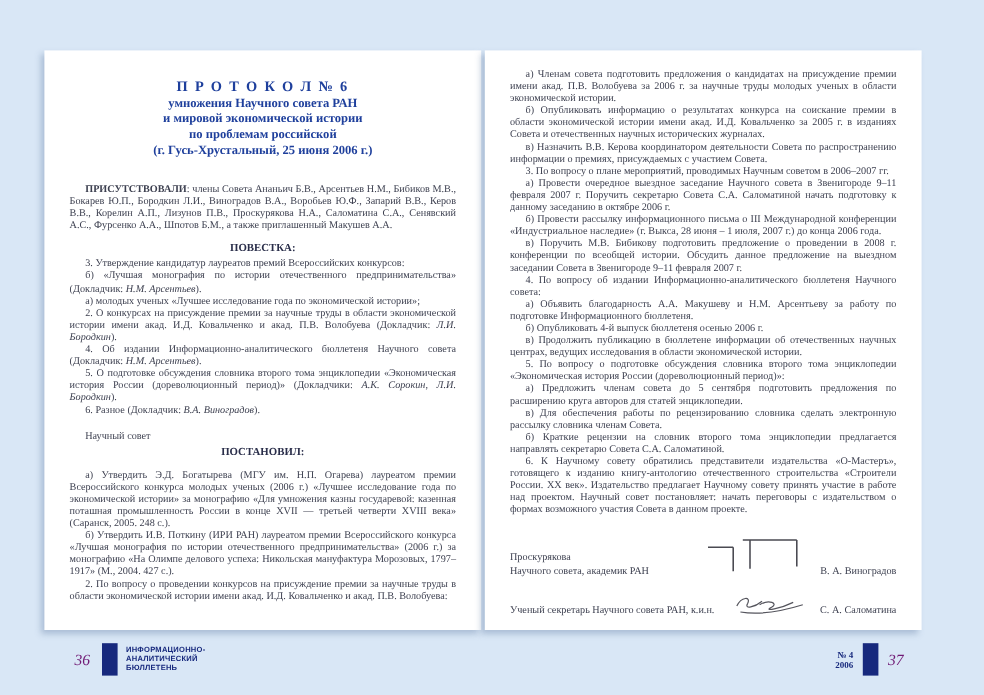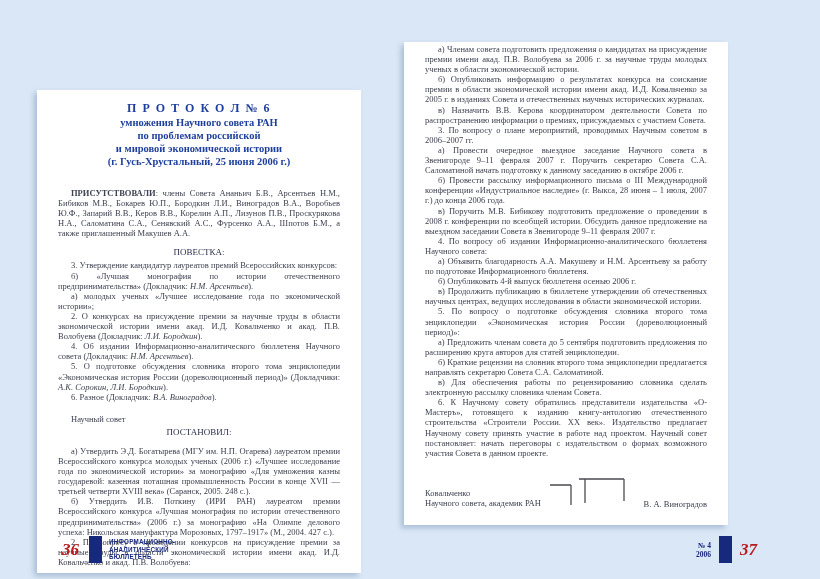--- a/index.html
+++ b/index.html
@@ -2,72 +2,72 @@
 <html><head>
 <meta charset="utf-8">
 <style>
   html,body{margin:0;padding:0;}
   body{
     width:820px;height:579px;position:relative;overflow:hidden;
     background:#d9e7f6;
     font-family:"Liberation Serif",serif;
   }
   .page{
-    position:absolute;top:42px;width:324px;height:483px;
+    position:absolute;top:42px;width:364px;height:483px;
     background:#ffffff;
     box-shadow:-3px 3px 5px rgba(115,140,175,.45);
-    box-sizing:border-box;padding:2px 21px 10px 21px;
+    box-sizing:border-box;padding:14px 21px 10px 21px;
     overflow:hidden;
   }
-  #left-page{left:37px;margin-top:48px;}
+  #left-page{left:37px;}
   #right-page{left:404px;}
 
   .title-block{text-align:center;color:#1e3f9c;font-weight:bold;margin-top:8px;}
   .title-main{font-size:12px;letter-spacing:1.5px;line-height:16px;}
   .title-line{font-size:10.5px;line-height:13px;}
 
   .para{
     margin:0;font-size:8.5px;line-height:10.1px;color:#3d4050;
     text-align:justify;text-indent:13px;
   }
   .attendees{margin-top:20px;}
-  .section-heading{text-align:center;font-weight:normal;font-size:9px;color:#2a2e4a;}
+  .section-heading{text-align:center;font-weight:bold;font-size:9px;color:#2a2e4a;}
   #agenda-heading{margin:9px 0 3px 0;}
   .council{margin-top:12px;}
   #resolved-heading{margin:3px 0 9px 0;}
 
   .sig-block{margin-top:16px;}
   .sig-row{display:flex;align-items:flex-end;font-size:8.5px;color:#3d4050;}
   .sig-row + .sig-row{margin-top:13px;}
   .sig-role{line-height:10.5px;white-space:nowrap;}
   .sig-name{white-space:nowrap;}
   svg.sig1{margin:0 14px 1px auto;}
   svg.sig2{margin:0 10px 0 auto;}
 
-  .footer-pagenum{font-size:17px;font-weight:bold;font-style:italic;color:#b91c1c;}
+  .footer-pagenum{font-size:13px;font-weight:normal;font-style:italic;color:#701a75;}
   .footer-rect{width:13px;height:27px;background:#17297d;}
   #footer-left{position:absolute;left:62px;top:536px;display:flex;align-items:center;}
   #footer-left .footer-rect{margin:0 7px 0 10px;}
   .footer-label{
     font-family:"Liberation Sans",sans-serif;font-weight:bold;
     font-size:6.3px;line-height:7.8px;color:#17297d;letter-spacing:.2px;
   }
   #footer-right{position:absolute;left:696px;top:536px;display:flex;align-items:center;}
   .footer-issue{font-size:7.5px;line-height:9px;font-weight:bold;color:#17297d;text-align:right;}
   #footer-right .footer-rect{margin:0 8px;}
 </style>
 </head>
 <body>
 
 <div class="page" id="left-page">
   <div class="title-block">
     <div class="title-main">П Р О Т О К О Л   № 6</div>
     <div class="title-line">умножения Научного совета РАН</div>
+    <div class="title-line">и мировой экономической истории</div>
     <div class="title-line">по проблемам российской</div>
-    <div class="title-line">и мировой экономической истории</div>
     <div class="title-line">(г. Гусь-Хрустальный, 25 июня 2006 г.)</div>
   </div>
 
   <p class="para attendees"><b>ПРИСУТСТВОВАЛИ</b>: члены Совета Ананьич Б.В., Арсентьев Н.М., Бибиков М.В., Бокарев Ю.П., Бородкин Л.И., Виноградов В.А., Воробьев Ю.Ф., Запарий В.В., Керов В.В., Корелин А.П., Лизунов П.В., Проскурякова Н.А., Саломатина С.А., Сенявский А.С., Фурсенко А.А., Шпотов Б.М., а также приглашенный Макушев А.А.</p>
 
   <div class="section-heading" id="agenda-heading">ПОВЕСТКА:</div>
   <div>
       <p class="para">3. Утверждение кандидатур лауреатов премий Всероссийских конкурсов:</p>
       <p class="para">б) «Лучшая монография по истории отечественного предпринимательства» (Докладчик: <i>Н.М. Арсентьев</i>).</p>
       <p class="para">а) молодых ученых «Лучшее исследование года по экономической истории»;</p>
@@ -91,32 +91,32 @@
       <p class="para">а) Членам совета подготовить предложения о кандидатах на присуждение премии имени акад. П.В. Волобуева за 2006 г. за научные труды молодых ученых в области экономической истории.</p>
       <p class="para">б) Опубликовать информацию о результатах конкурса на соискание премии в области экономической истории имени акад. И.Д. Ковальченко за 2005 г. в изданиях Совета и отечественных научных исторических журналах.</p>
       <p class="para">в) Назначить В.В. Керова координатором деятельности Совета по распространению информации о премиях, присуждаемых с участием Совета.</p>
       <p class="para">3. По вопросу о плане мероприятий, проводимых Научным советом в 2006–2007 гг.</p>
       <p class="para">а) Провести очередное выездное заседание Научного совета в Звенигороде 9–11 февраля 2007 г. Поручить секретарю Совета С.А. Саломатиной начать подготовку к данному заседанию в октябре 2006 г.</p>
       <p class="para">б) Провести рассылку информационного письма о III Международной конференции «Индустриальное наследие» (г. Выкса, 28 июня – 1 июля, 2007 г.) до конца 2006 года.</p>
       <p class="para">в) Поручить М.В. Бибикову подготовить предложение о проведении в 2008 г. конференции по всеобщей истории. Обсудить данное предложение на выездном заседании Совета в Звенигороде 9–11 февраля 2007 г.</p>
       <p class="para">4. По вопросу об издании Информационно-аналитического бюллетеня Научного совета:</p>
       <p class="para">а) Объявить благодарность А.А. Макушеву и Н.М. Арсентьеву за работу по подготовке Информационного бюллетеня.</p>
       <p class="para">б) Опубликовать 4-й выпуск бюллетеня осенью 2006 г.</p>
-      <p class="para">в) Продолжить публикацию в бюллетене утверждении об отечественных научных центрах, ведущих исследования в области экономической истории.</p>
+      <p class="para">в) Продолжить публикацию в бюллетене информации об отечественных научных центрах, ведущих исследования в области экономической истории.</p>
       <p class="para">5. По вопросу о подготовке обсуждения словника второго тома энциклопедии «Экономическая история России (дореволюционный период)»:</p>
       <p class="para">а) Предложить членам совета до 5 сентября подготовить предложения по расширению круга авторов для статей энциклопедии.</p>
+      <p class="para">в) Для обеспечения работы по рецензированию словника сделать электронную рассылку словника членам Совета.</p>
       <p class="para">б) Краткие рецензии на словник второго тома энциклопедии предлагается направлять секретарю Совета С.А. Саломатиной.</p>
-      <p class="para">в) Для обеспечения работы по рецензированию словника сделать электронную рассылку словника членам Совета.</p>
       <p class="para">6. К Научному совету обратились представители издательства «О-Мастеръ», готовящего к изданию книгу-антологию отечественного строительства «Строители России. XX век». Издательство предлагает Научному совету принять участие в работе над проектом. Научный совет постановляет: начать переговоры с издательством о формах возможного участия Совета в данном проекте.</p>
     </div>
 
   <div class="sig-block">
     <div class="sig-row">
       <div class="sig-role">
-        <div>Ковальченко</div>
+        <div>Проскурякова</div>
         <div>Научного совета, академик РАН</div>
       </div>
       <svg class="sig1" width="86" height="34" viewBox="0 0 86 34">
         <path d="M6 11 H27 M27 11 V31 M35 5 H80 M41 5 V29 M80 5 V27" stroke="#4a4a52" stroke-width="1.3" fill="none"></path>
       </svg>
       <div class="sig-name">В. А. Виноградов</div>
     </div>
     <div class="sig-row">
       <div class="sig-role">Ученый секретарь Научного совета РАН, к.и.н.</div>
       <svg class="sig2" width="66" height="20" viewBox="0 0 66 20">

